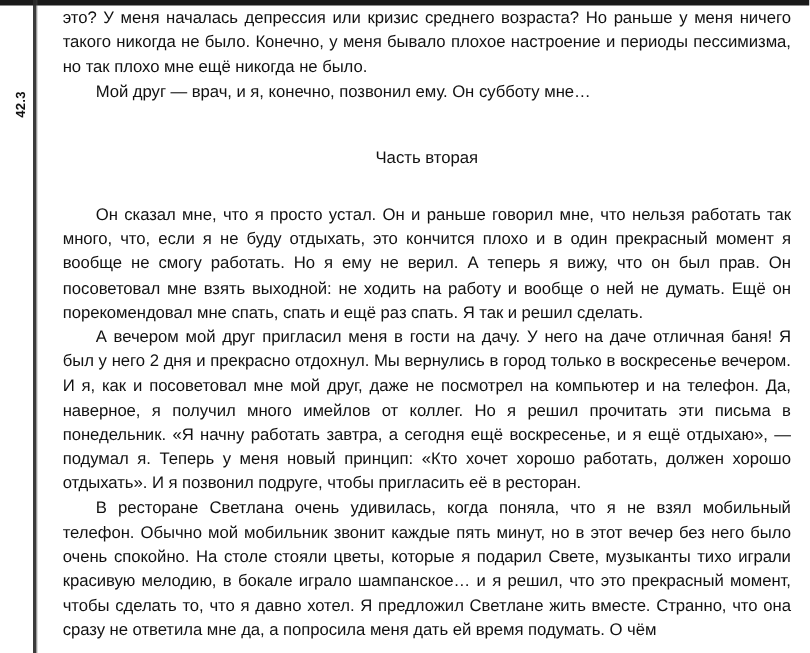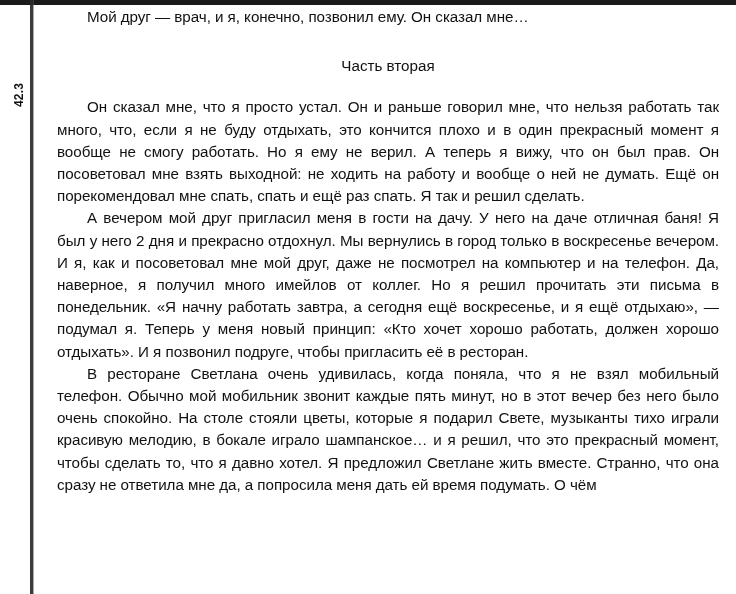--- a/index.html
+++ b/index.html
@@ -76,21 +76,21 @@
     letter-spacing: -0.05px;
     word-spacing: 0px;
   }
   .para.no-indent {
     text-indent: 0;
   }
   .para + .para {
     margin-top: 0px;
   }
   .section-heading {
-    margin: 5px;
+    margin: 16px;
     font-size: 15.2px;
     line-height: 22.2px;
     font-weight: normal;
     text-align: center;
     text-indent: 0;
   }
   .spacer-md { height: 14px; }
   .spacer-lg { height: 22px; }
 </style>
 </head>
@@ -100,22 +100,23 @@
 
   <div class="scan-edge-top"></div>
 
   <div class="spine-line"></div>
   <div class="spine-line thin"></div>
 
   <div class="page-marker">42.3</div>
 
   <div class="text-column">
 
+    <p class="para no-indent">это? У меня началась депрессия или кризис среднего возраста? Но раньше у меня ничего такого никогда не было. Конечно, у меня бывало плохое настроение и периоды пессимизма, но так плохо мне ещё никогда не было.</p>
 
-    <p class="para">Мой друг — врач, и я, конечно, позвонил ему. Он сказал мне…</p>
+    <p class="para">Мой друг — врач, и я, конечно, позвонил ему. Он субботу мне…</p>
 
     <div class="spacer-lg"></div>
 
     <h2 class="section-heading">Часть вторая</h2>
 
     <div class="spacer-md"></div>
 
     <p class="para">Он сказал мне, что я просто устал. Он и раньше говорил мне, что нельзя работать так много, что, если я не буду отдыхать, это кончится плохо и в один прекрасный момент я вообще не смогу работать. Но я ему не верил. А теперь я вижу, что он был прав. Он посоветовал мне взять выходной: не ходить на работу и вообще о ней не думать. Ещё он порекомендовал мне спать, спать и ещё раз спать. Я так и решил сделать.</p>
 
 

